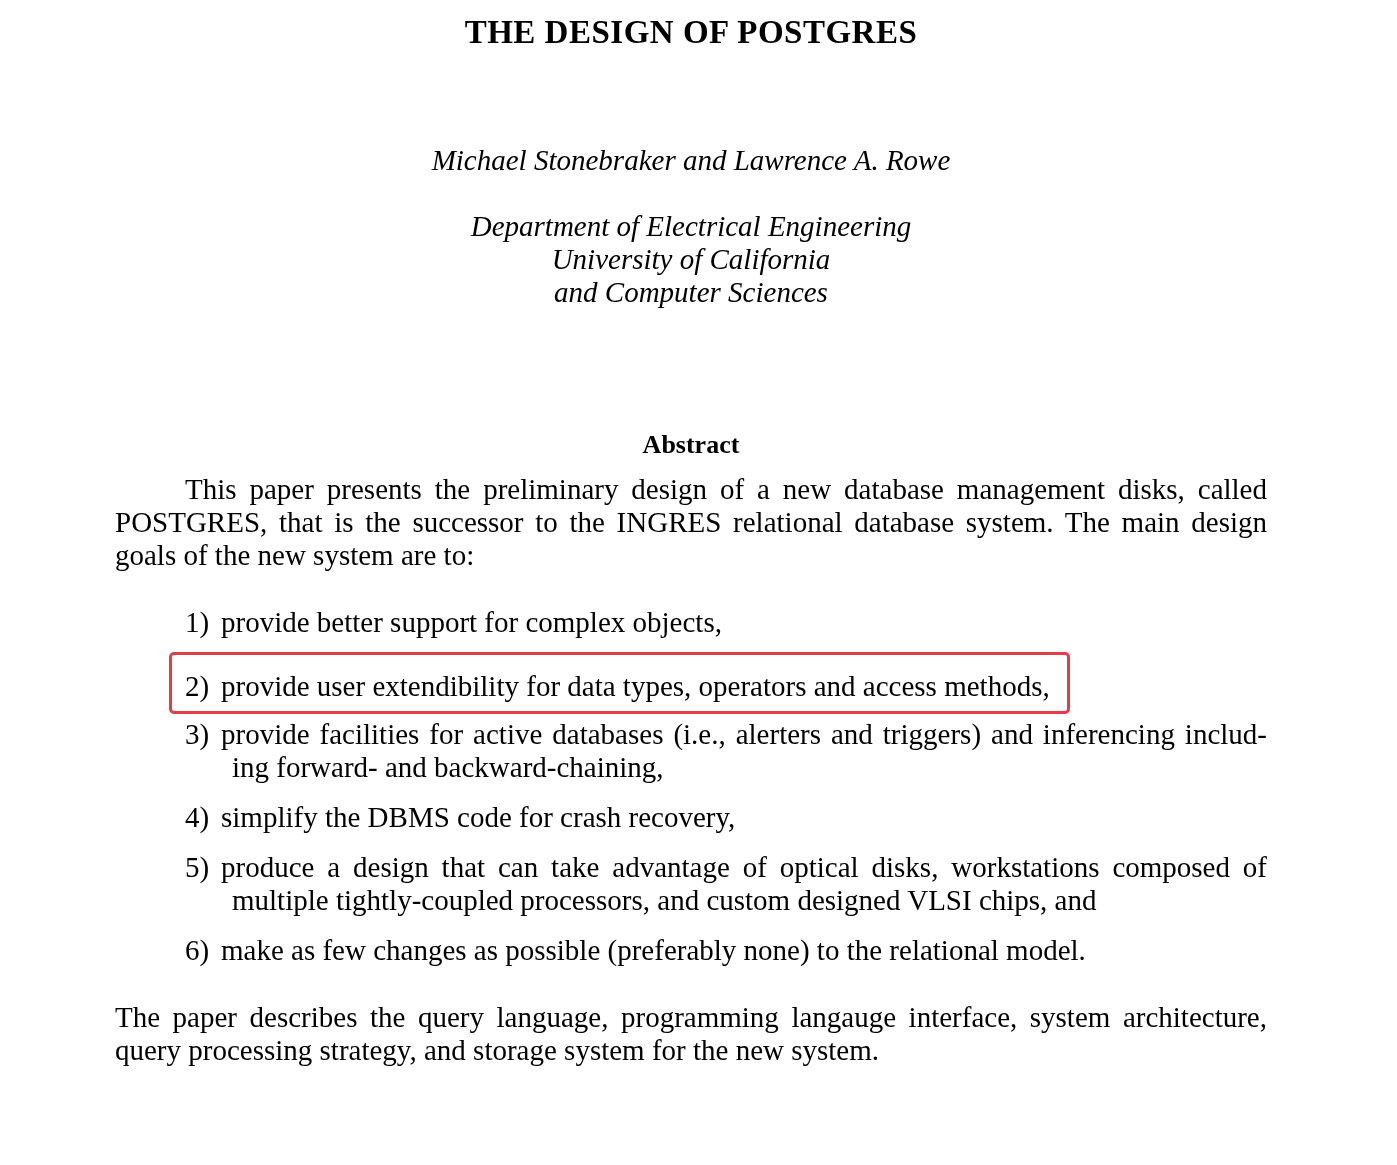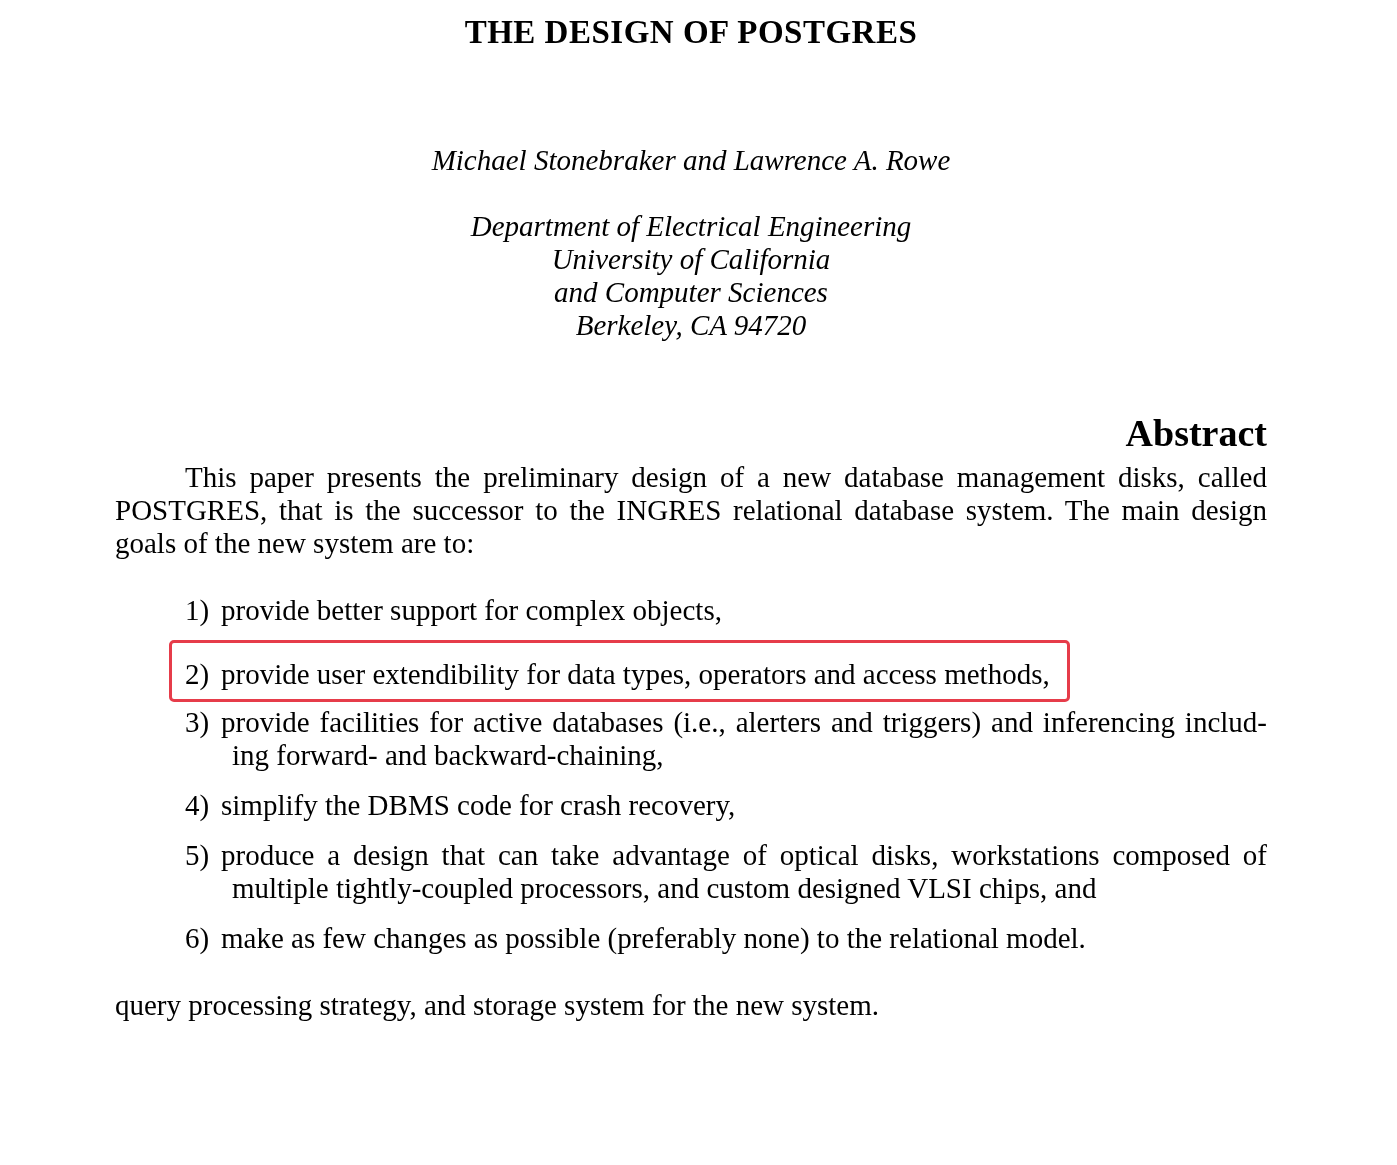--- a/index.html
+++ b/index.html
@@ -28,25 +28,25 @@
     margin-top: 92px;
     font-style: italic;
     text-align: center;
   }
   .affiliation {
     margin-top: 33px;
     font-style: italic;
     text-align: center;
   }
   .abstract-heading {
-    margin-top: 74px;
-    font-size: 38px;
+    margin-top: 119px;
+    font-size: 26px;
     line-height: 34px;
     font-weight: bold;
-    text-align: right;
+    text-align: center;
   }
   .abstract-para { margin-top: 11px; }
   .jl { text-align: justify; text-align-last: justify; }
   .indent { text-indent: 70px; }
   .goals { margin-top: 34px; }
   .goal { margin-left: 70px; margin-bottom: 17px; }
   .goal-num { display: inline-block; width: 36px; }
   .goal-line.cont { margin-left: 47px; }
   .goal.highlighted { margin-top: -4px; margin-bottom: 4px; }
   .goal.highlighted .goal-line.first {
@@ -64,21 +64,20 @@
 <div class="page">
 
   <h1 class="title">THE DESIGN OF POSTGRES</h1>
 
   <div class="authors">Michael Stonebraker and Lawrence A. Rowe</div>
 
   <div class="affiliation">
     <div>Department of Electrical Engineering</div>
     <div>University of California</div>
     <div>and Computer Sciences</div>
-    <div>Berkeley, CA 94720</div>
   </div>
 
   <div class="abstract-heading">Abstract</div>
 
   <div class="abstract-para">
     <div class="jl indent">This paper presents the preliminary design of a new database management disks, called</div>
     <div class="jl">POSTGRES, that is the successor to the INGRES relational database system. The main design</div>
     <div>goals of the new system are to:</div>
   </div>
 
@@ -106,16 +105,17 @@
       <div class="goal-line cont">multiple tightly-coupled processors, and custom designed VLSI chips, and</div>
     </div>
 
     <div class="goal">
       <div class="goal-line first"><span class="goal-num">6)</span><span>make as few changes as possible (preferably none) to the relational model.</span></div>
     </div>
 
   </div>
 
   <div class="closing">
+    <div class="jl">The paper describes the query language, programming langauge interface, system architecture,</div>
     <div>query processing strategy, and storage system for the new system.</div>
   </div>
 
 </div>
 
 </body></html>

